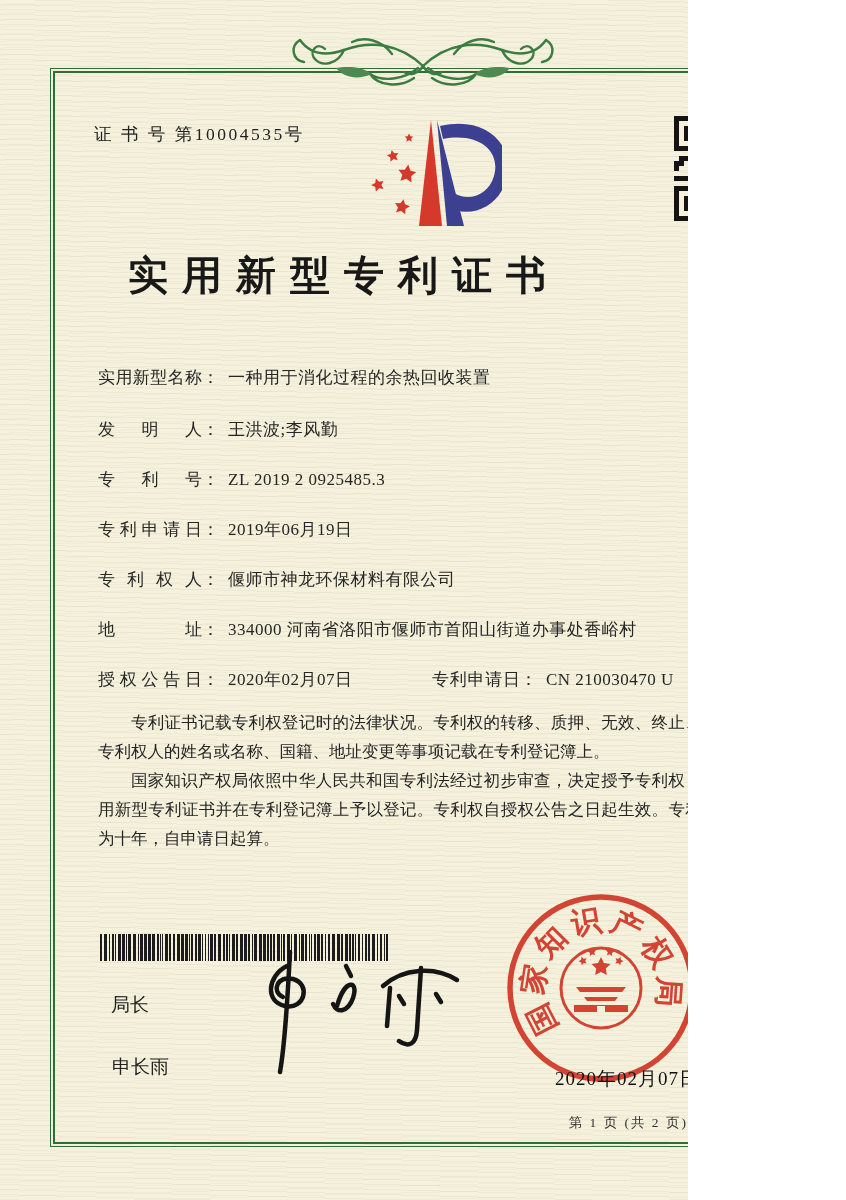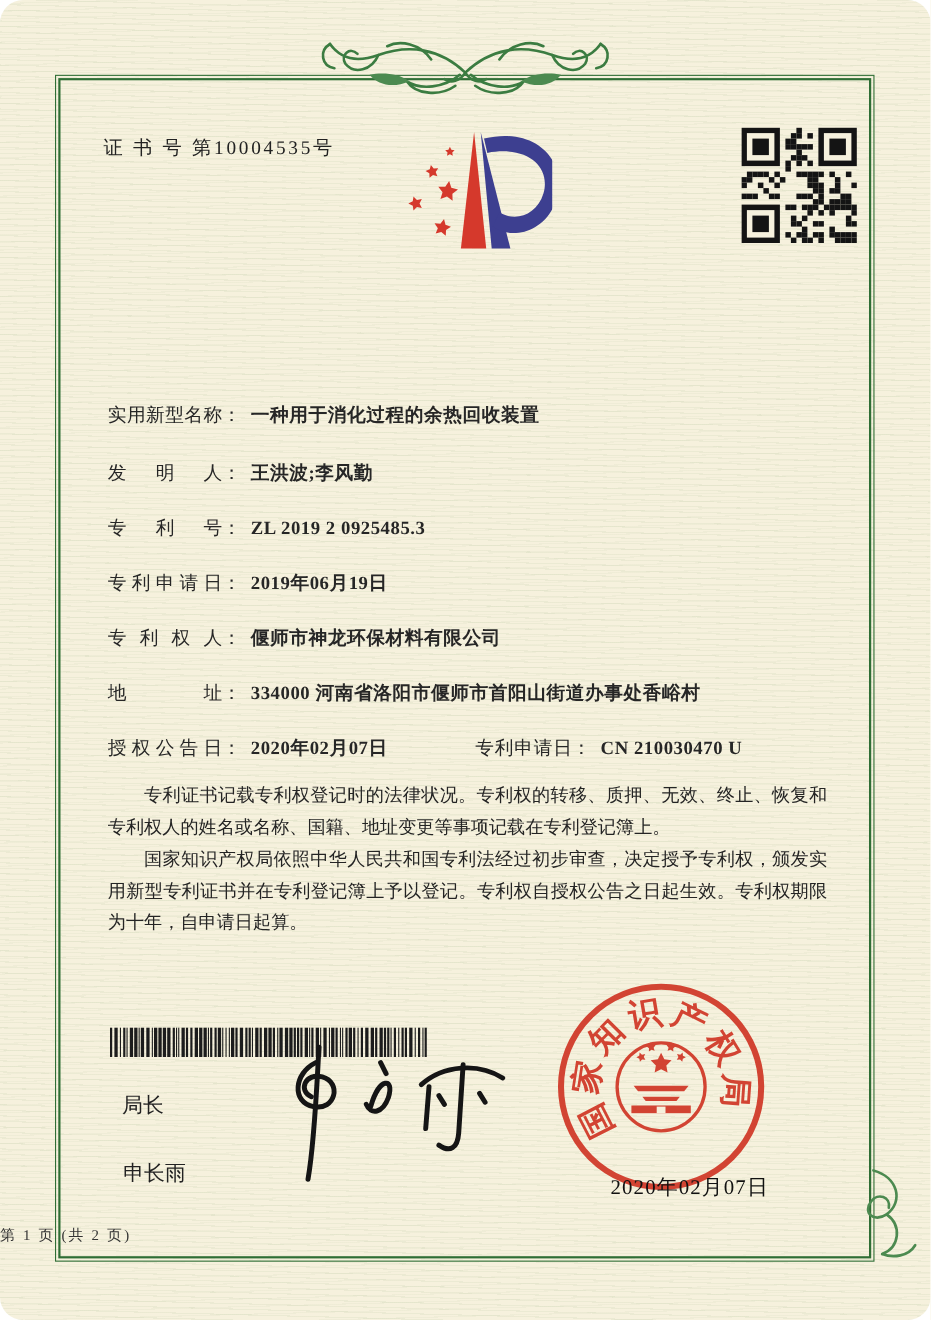--- a/index.html
+++ b/index.html
@@ -1,58 +1,57 @@
 <!DOCTYPE html>
 <html><head>
 <meta charset="utf-8">
 <style>
   html,body{margin:0;padding:0;}
   .page{
-    position:relative;width:846px;height:1200px;overflow:hidden;
+    position:relative;width:688px;height:1200px;overflow:hidden;
     background:
       repeating-linear-gradient(1.5deg, rgba(140,170,120,0.10) 0 1px, transparent 1px 5px),
       repeating-linear-gradient(-1.5deg, rgba(150,175,130,0.07) 0 1px, transparent 1px 7px),
       #f6f1dd;
     font-family:"Liberation Serif","DejaVu Serif",serif;
     color:#1f1f1f;
-    border-radius:21px;
   }
   
   .frame{position:absolute;left:50px;top:68px;width:745px;height:1079px;
     border:1.5px solid #2f6e35;box-sizing:border-box;}
   .frame-inner{position:absolute;left:2px;top:2px;right:2px;bottom:2px;
     border:2.5px solid #2f6e35;}
   
   .cert-no{position:absolute;left:94px;top:122px;font-size:17.5px;letter-spacing:2.5px;color:#222;}
   .logo{position:absolute;left:352px;top:110px;}
   .qr{position:absolute;left:674px;top:116px;width:105px;height:105px;}
   .title{position:absolute;left:0;top:248px;width:100%;text-align:center;
     font-size:40px;font-weight:bold;letter-spacing:14px;color:#181818;}
   
   .fields{position:absolute;left:98px;top:0;width:690px;font-size:17px;color:#262626;}
   .frow{position:absolute;left:0;white-space:nowrap;}
   .flabel{display:inline-block;width:104px;text-align:justify;text-align-last:justify;letter-spacing:0;}
   .colon{margin-right:9px;}
-  .fvalue{letter-spacing:0.5px;font-weight:bold;}
+  .fvalue{letter-spacing:0.5px;}
   .grant-no-group{position:absolute;left:334px;top:0;white-space:nowrap;}
   .grant-no-group .flabel{width:88px;}
   
   .bodytext{position:absolute;left:98px;top:708px;width:654px;
     font-size:16.5px;line-height:29px;text-align:justify;color:#242424;}
   .bodytext p{margin:0;text-indent:2em;}
   
   .barcode{position:absolute;left:100px;top:934px;width:292px;height:27px;}
   .comm-label{position:absolute;left:111px;top:992px;font-size:19px;color:#222;}
   .comm-name{position:absolute;left:112px;top:1030px;font-size:19px;color:#222;margin-top:24px;}
   .signature{position:absolute;left:225px;top:946px;}
   .seal{position:absolute;left:504px;top:891px;opacity:0.95;}
   .seal-text{font-family:"Liberation Serif","DejaVu Serif",serif;font-size:30px;letter-spacing:5px;fill:#d13b2a;font-weight:bold;}
   .seal-date{position:absolute;left:512px;top:1066px;width:230px;text-align:center;
     font-size:19px;letter-spacing:1px;color:#111;}
-  .page-num{position:absolute;left:0;top:1114px;width:100%;text-align:left;font-size:13.5px;letter-spacing:2px;color:#333;}
+  .page-num{position:absolute;left:0;top:1114px;width:100%;text-align:right;font-size:13.5px;letter-spacing:2px;color:#333;}
   .back-note{position:absolute;left:0;top:1156px;width:100%;text-align:center;
     font-size:16.5px;letter-spacing:3px;color:#2c2c2c;}
   .orn-top{position:absolute;left:278px;top:16px;}
   .orn-corner{position:absolute;left:782px;top:1056px;}
 </style>
 </head>
 <body>
 
 <div class="page">
 
@@ -210,20 +209,21 @@
         <rect x="5" y="5" width="25" height="25" fill="#f6f1dd"></rect>
         <rect x="10" y="10" width="15" height="15" fill="#141414"></rect>
         <rect x="70" y="0" width="35" height="35" fill="#141414"></rect>
         <rect x="75" y="5" width="25" height="25" fill="#f6f1dd"></rect>
         <rect x="80" y="10" width="15" height="15" fill="#141414"></rect>
         <rect x="0" y="70" width="35" height="35" fill="#141414"></rect>
         <rect x="5" y="75" width="25" height="25" fill="#f6f1dd"></rect>
         <rect x="10" y="80" width="15" height="15" fill="#141414"></rect>
       </svg></div>
 
+  <div class="title">实用新型专利证书</div>
 
   <div class="fields">
     <div class="frow" style="top:366px">
       <span class="flabel">实用新型名称</span><span class="colon">：</span><span class="fvalue">一种用于消化过程的余热回收装置</span>
     </div>
     <div class="frow" style="top:418px">
       <span class="flabel">发明人</span><span class="colon">：</span><span class="fvalue">王洪波;李风勤</span>
     </div>
     <div class="frow" style="top:468px">
       <span class="flabel">专利号</span><span class="colon">：</span><span class="fvalue">ZL 2019 2 0925485.3</span>

